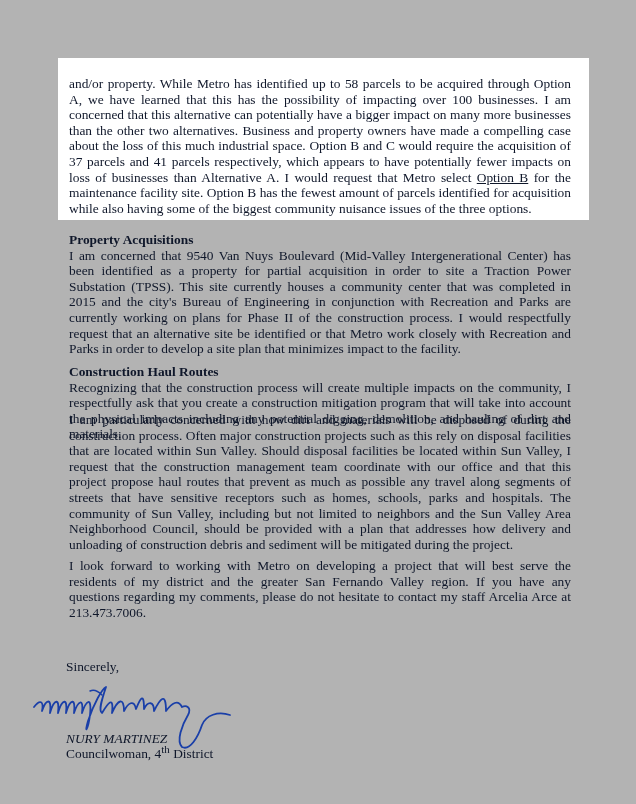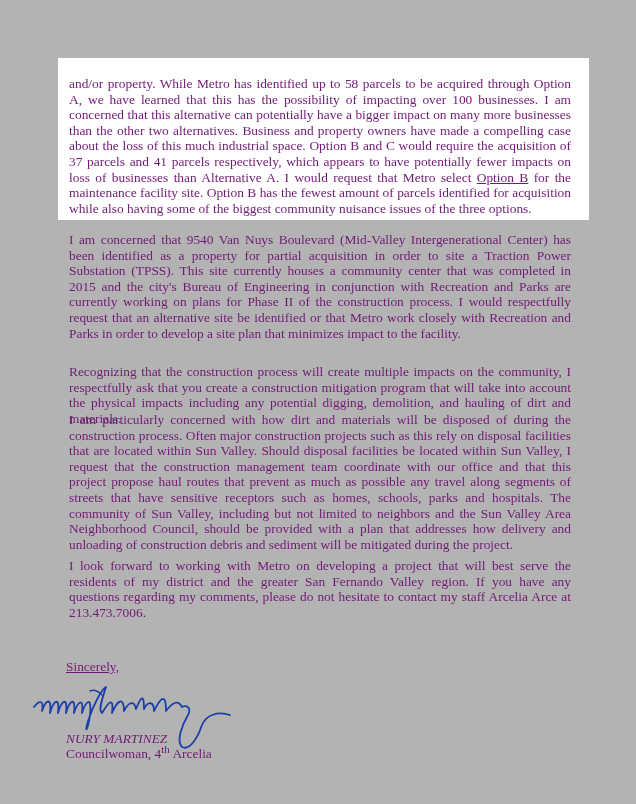--- a/index.html
+++ b/index.html
@@ -9,21 +9,21 @@
     height: 804px;
     background: #b3b3b3;
     overflow: hidden;
   }
   .page {
     position: relative;
     width: 636px;
     height: 804px;
     background: #b3b3b3;
     font-family: "Liberation Serif", "DejaVu Serif", serif;
-    color: #701a75;
+    color: #0f172a;
     font-size: 13.4px;
     line-height: 15.6px;
   }
   .highlight-box {
     position: absolute;
     left: 58px;
     top: 58px;
     width: 531px;
     height: 162px;
     background: #ffffff;
@@ -41,21 +41,20 @@
     font-weight: bold;
     margin: 0;
   }
   .u {
     text-decoration: underline;
   }
   .sig-block {
     position: absolute;
     left: 66px;
     top: 659px;
-    text-decoration: underline;
   }
   .signature {
     position: absolute;
     left: 32px;
     top: 685px;
     width: 210px;
     height: 70px;
   }
   .name-line {
     position: absolute;
@@ -83,39 +82,41 @@
   <div class="highlight-box"></div>
 
   <div class="block" style="top:76px;">
     <p>
       <span>and/or property. While Metro has identified up to 58 parcels to be acquired through Option A, we have learned that this has the possibility of impacting over 100 businesses. I am concerned that this alternative can potentially have a bigger impact on many more businesses than the other two alternatives.  Business and property owners have made a compelling case about the loss of this much industrial space. Option B and C would require the acquisition of 37 parcels and 41 parcels respectively, which appears to have potentially fewer impacts on loss of businesses than Alternative A. I would request that Metro select</span>
       <span class="u">Option B</span><span> for the maintenance facility site. Option B has the fewest amount of parcels identified for acquisition while also having some of the biggest community nuisance issues of the three options.</span>
     </p>
   </div>
 
   <div class="block" style="top:232px;">
+    <p class="heading">Property Acquisitions</p>
     <p>I am concerned that 9540 Van Nuys Boulevard (Mid-Valley Intergenerational Center) has been identified as a property for partial acquisition in order to site a Traction Power Substation (TPSS). This site currently houses a community center that was completed in 2015 and the city's Bureau of Engineering in conjunction with Recreation and Parks are currently working on plans for Phase II of the construction process. I would respectfully request that an alternative site be identified or that Metro work closely with Recreation and Parks in order to develop a site plan that minimizes impact to the facility.</p>
   </div>
 
   <div class="block" style="top:364px;">
+    <p class="heading">Construction Haul Routes</p>
     <p>Recognizing that the construction process will create multiple impacts on the community, I respectfully ask that you create a construction mitigation program that will take into account the physical impacts including any potential digging, demolition, and hauling of dirt and materials.</p>
   </div>
 
   <div class="block" style="top:412px;">
     <p>I am particularly concerned with how dirt and materials will be disposed of during the construction process. Often major construction projects such as this rely on disposal facilities that are located within Sun Valley. Should disposal facilities be located within Sun Valley, I request that the construction management team coordinate with our office and that this project propose haul routes that prevent as much as possible any travel along segments of streets that have sensitive receptors such as homes, schools, parks and hospitals. The community of Sun Valley, including but not limited to neighbors and the Sun Valley Area Neighborhood Council, should be provided with a plan that addresses how delivery and unloading of construction debris and sediment will be mitigated during the project.</p>
   </div>
 
   <div class="block" style="top:558px;">
     <p>I look forward to working with Metro on developing a project that will best serve the residents of my district and the greater San Fernando Valley region. If you have any questions regarding my comments, please do not hesitate to contact my staff Arcelia Arce at 213.473.7006.</p>
   </div>
 
   <div class="sig-block">Sincerely,</div>
 
   <svg class="signature" viewBox="0 0 210 70">
     <path d="M2,22 C8,14 12,16 10,26 C14,14 20,12 18,28 C22,14 28,12 26,28 C30,14 36,12 34,28 C38,14 44,12 42,28 C46,16 52,12 50,28 C54,16 60,10 58,30 C56,45 52,50 56,36 C62,18 70,4 74,2 C70,14 66,26 70,28 C76,18 82,10 80,28 C86,14 92,12 92,26 C96,18 102,14 104,24 C108,14 112,6 112,24 C116,16 122,16 122,26 C128,14 134,6 134,26 C140,18 146,14 150,22 C154,20 160,22 156,30 C150,40 144,56 150,62 C158,66 166,52 170,40 C174,30 186,26 198,30" fill="none" stroke="#1a3fa8" stroke-width="1.8" stroke-linecap="round" stroke-linejoin="round"></path>
     <path d="M58,6 C62,4 66,6 70,10" fill="none" stroke="#1a3fa8" stroke-width="1.5" stroke-linecap="round"></path>
   </svg>
 
   <div class="name-line">NURY MARTINEZ</div>
 
-  <div class="title-line"><span>Councilwoman, 4</span><sup>th</sup><span> Arcelia</span></div>
+  <div class="title-line"><span>Councilwoman, 4</span><sup>th</sup><span> District</span></div>
 
 </div>
 
 </body></html>

